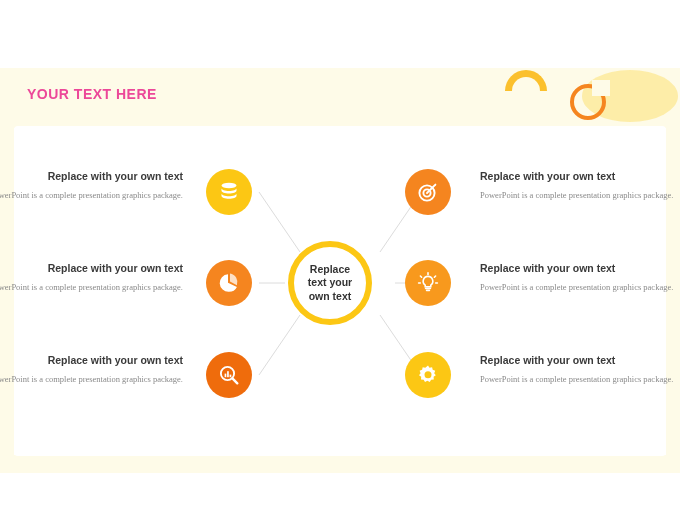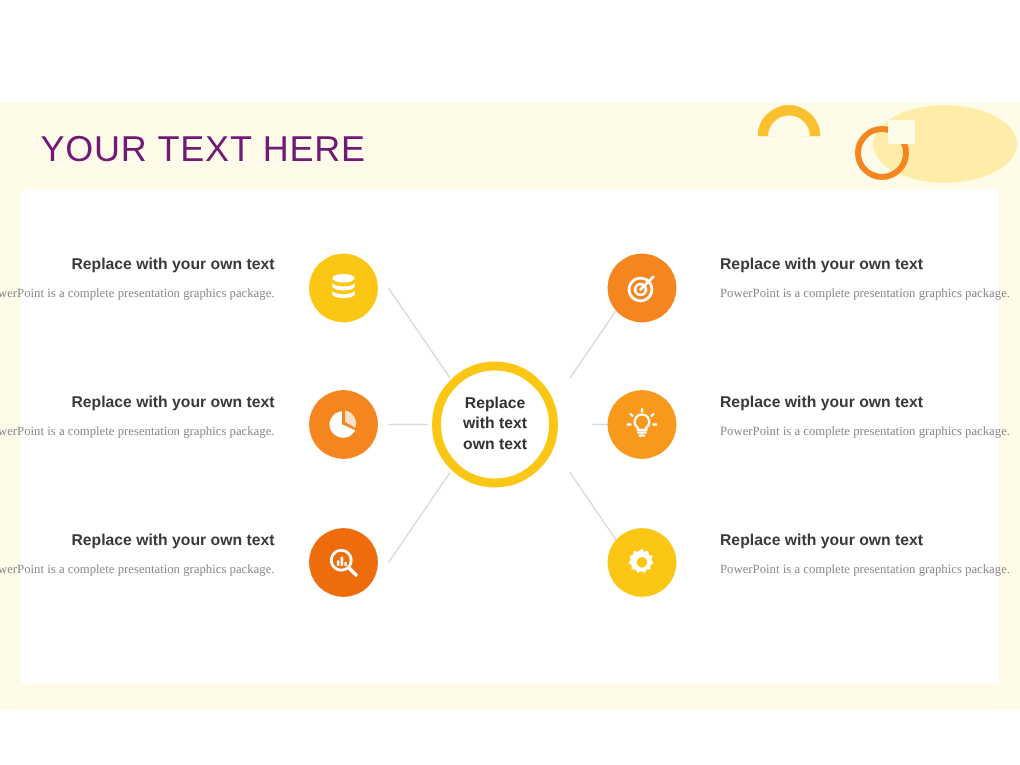--- a/index.html
+++ b/index.html
@@ -100,24 +100,24 @@
     left: 592px;
     top: 80px;
     width: 18px;
     height: 16px;
     background: #fefbe8;
   }
   .title {
     position: absolute;
     left: 27px;
     top: 86px;
-    font-size: 24px;
-    font-weight: normal;
+    font-size: 14px;
+    font-weight: bold;
     letter-spacing: 0.5px;
-    color: #701a75;
+    color: #ec4899;
   }
 
   
   .lines {
     position: absolute;
     left: 0;
     top: 0;
     width: 680px;
     height: 510px;
     pointer-events: none;
@@ -208,21 +208,21 @@
       <line x1="259" y1="283" x2="285" y2="283"></line>
       <line x1="259" y1="375" x2="300" y2="315"></line>
       <line x1="421" y1="192" x2="380" y2="252"></line>
       <line x1="421" y1="283" x2="395" y2="283"></line>
       <line x1="421" y1="375" x2="380" y2="315"></line>
     </g>
   </svg>
 
   <div class="hub">
     <div class="hub-text">Replace
-with text
+text your
 own text</div>
   </div>
 
   <div class="node" style="left:206px; top:169px; background:#fcc714;">
     <svg width="24" height="24" viewBox="0 0 24 24">
       <g fill="#ffffff">
         <ellipse cx="12" cy="5.5" rx="7.5" ry="2.8"></ellipse>
         <path d="M4.5 8.2c0 1.55 3.36 2.8 7.5 2.8s7.5-1.25 7.5-2.8v2.6c0 1.55-3.36 2.8-7.5 2.8s-7.5-1.25-7.5-2.8z"></path>
         <path d="M4.5 13.4c0 1.55 3.36 2.8 7.5 2.8s7.5-1.25 7.5-2.8V16c0 1.55-3.36 2.8-7.5 2.8S4.5 17.55 4.5 16z"></path>
       </g>

